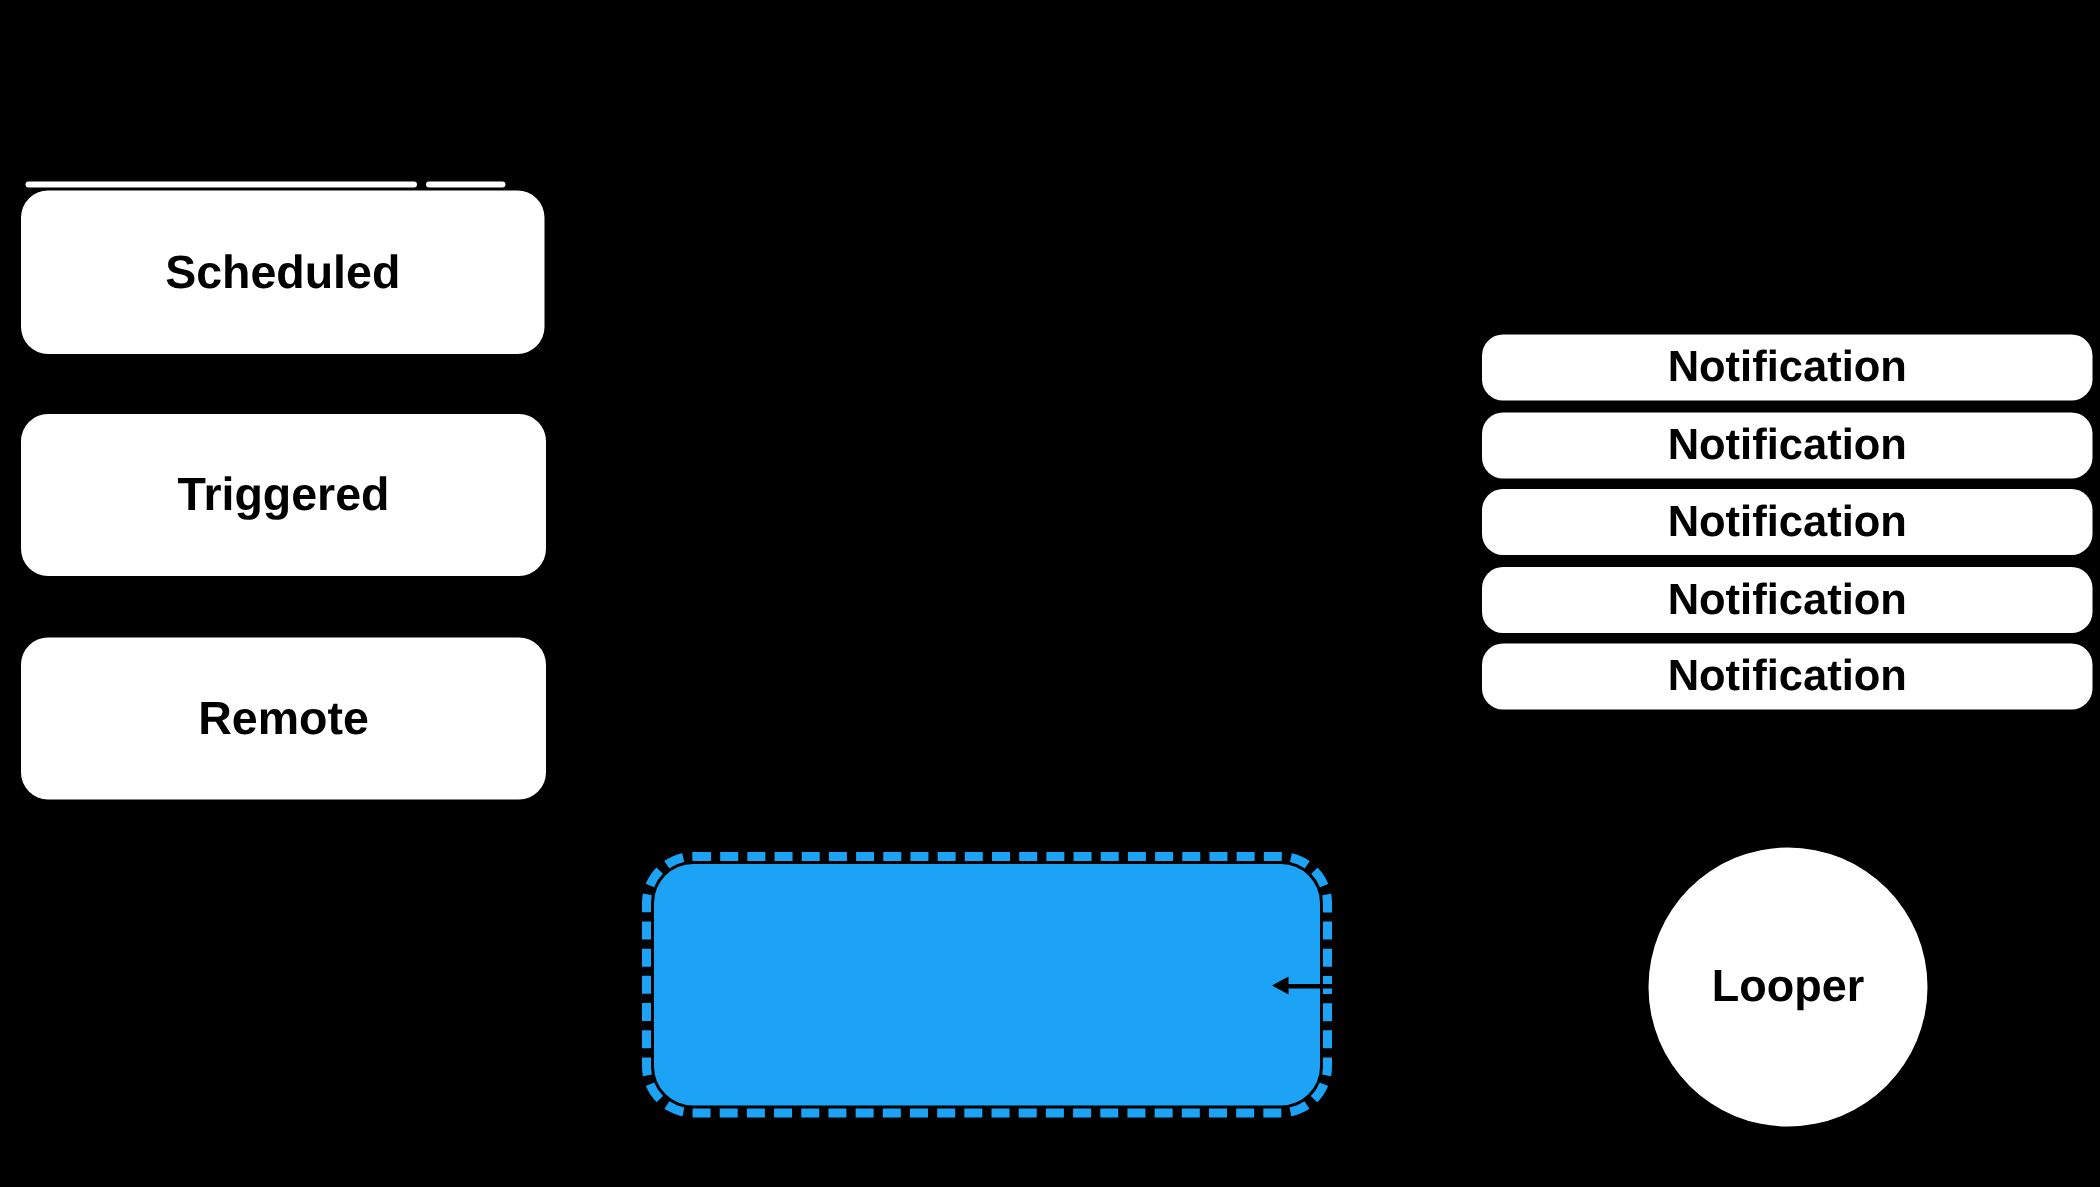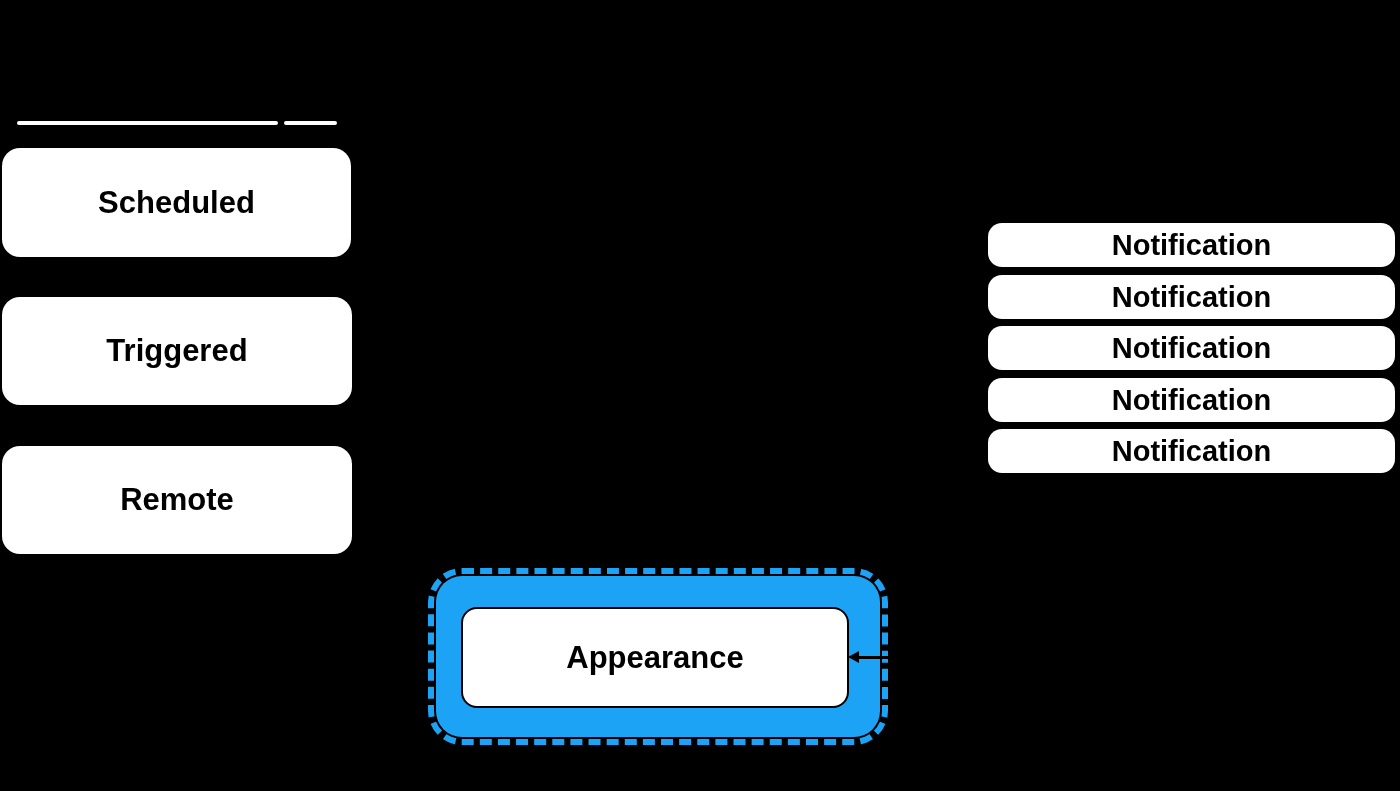--- a/index.html
+++ b/index.html
@@ -18,28 +18,27 @@
   .node {
     position: absolute;
     background: #ffffff;
     display: flex;
     align-items: center;
     justify-content: center;
     color: #000000;
   }
   
   .trigger-box {
-    left: 2px;
+    left: 14px;
     width: 350px;
     height: 108px;
     border-radius: 18px;
     font-weight: bold;
     font-size: 31px;
     box-shadow: 0 2px 5px rgba(0,0,0,0.55);
-    margin-top: 21px;
   }
   .trigger-scheduled { top: 127px; height: 109px; width: 349px; }
   .trigger-triggered { top: 276px; }
   .trigger-remote    { top: 425px; }
   
   .stack-sliver {
     position: absolute;
     top: 121px;
     height: 4px;
     background: #ffffff;
@@ -151,20 +150,20 @@
   <div class="node pill pill-3">
     <span>Notification</span>
   </div>
   <div class="node pill pill-4">
     <span>Notification</span>
   </div>
 
   <div class="selection">
     <div class="selection-fill"></div>
   </div>
-  <div class="node appearance-box">
-    <span>Appearance</span>
-  </div>
   <div class="arrow-line"></div>
   <div class="arrow-head"></div>
 
+  <div class="node looper-circle">
+    <span>Looper</span>
+  </div>
 
 </div>
 
 </body></html>

